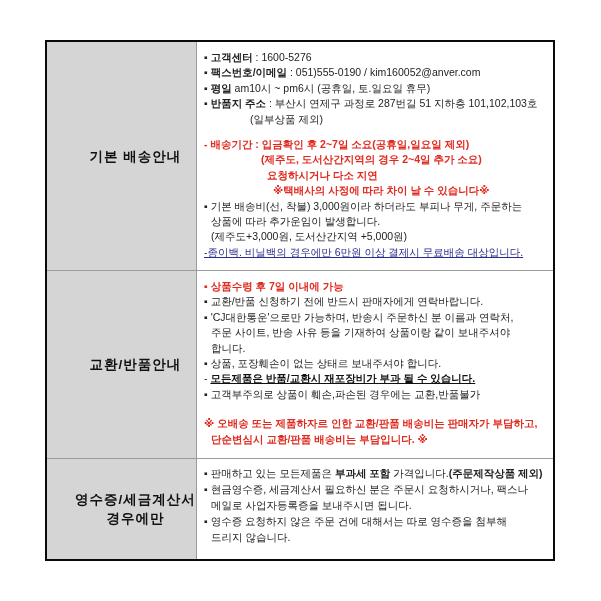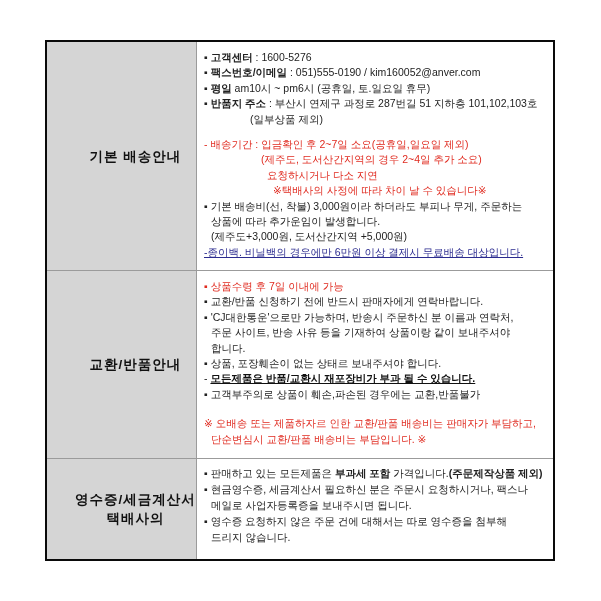--- a/index.html
+++ b/index.html
@@ -48,21 +48,21 @@
     box-sizing:border-box;
   }
   .h3 .content-cell{line-height:16px;padding-top:6px;}
   .line{white-space:nowrap;}
   .i1{padding-left:7px;}
   .i2{padding-left:46px;}
   .i3{padding-left:57px;}
   .i4{padding-left:63px;}
   .i5{padding-left:69px;}
   span.b{font-weight:bold;}
-  span.r{font-weight:normal;color:var(--red);}
+  span.r{font-weight:bold;color:var(--red);}
   span.u{font-weight:normal;color:var(--blue);text-decoration:underline;}
   span.k{font-weight:bold;color:#111;text-decoration:underline;}
 </style>
 </head>
 <body>
 
 <div class="info-table">
 
   <div class="trow h1">
     <div class="label-cell">
@@ -101,21 +101,21 @@
         <div class="line i0"><span>▪ 고객부주의로 상품이 훼손,파손된 경우에는 교환,반품불가</span></div>
         <div class="gap" style="height: 14px;"></div>
         <div class="line i0"><span class="r">※ 오배송 또는 제품하자르 인한 교환/판품 배송비는 판매자가 부담하고,</span></div>
         <div class="line i1"><span class="r">단순변심시 교환/판품 배송비는 부담입니다. ※</span></div>
       </div>
   </div>
 
   <div class="trow h3">
     <div class="label-cell">
         <div>영수증/세금계산서</div>
-        <div>택배사의</div>
+        <div>경우에만</div>
       </div>
     <div class="content-cell">
         <div class="line i0"><span>▪ 판매하고 있는 모든제품은 </span><span class="b">부과세 포함</span><span> 가격입니다.</span><span class="b">(주문제작상품 제외)</span></div>
         <div class="line i0"><span>▪ 현금영수증, 세금계산서 필요하신 분은 주문시 요청하시거나, 팩스나</span></div>
         <div class="line i1"><span>메일로 사업자등록증을 보내주시면 됩니다.</span></div>
         <div class="line i0"><span>▪ 영수증 요청하지 않은 주문 건에 대해서는 따로 영수증을 첨부해</span></div>
         <div class="line i1"><span>드리지 않습니다.</span></div>
       </div>
   </div>
 

